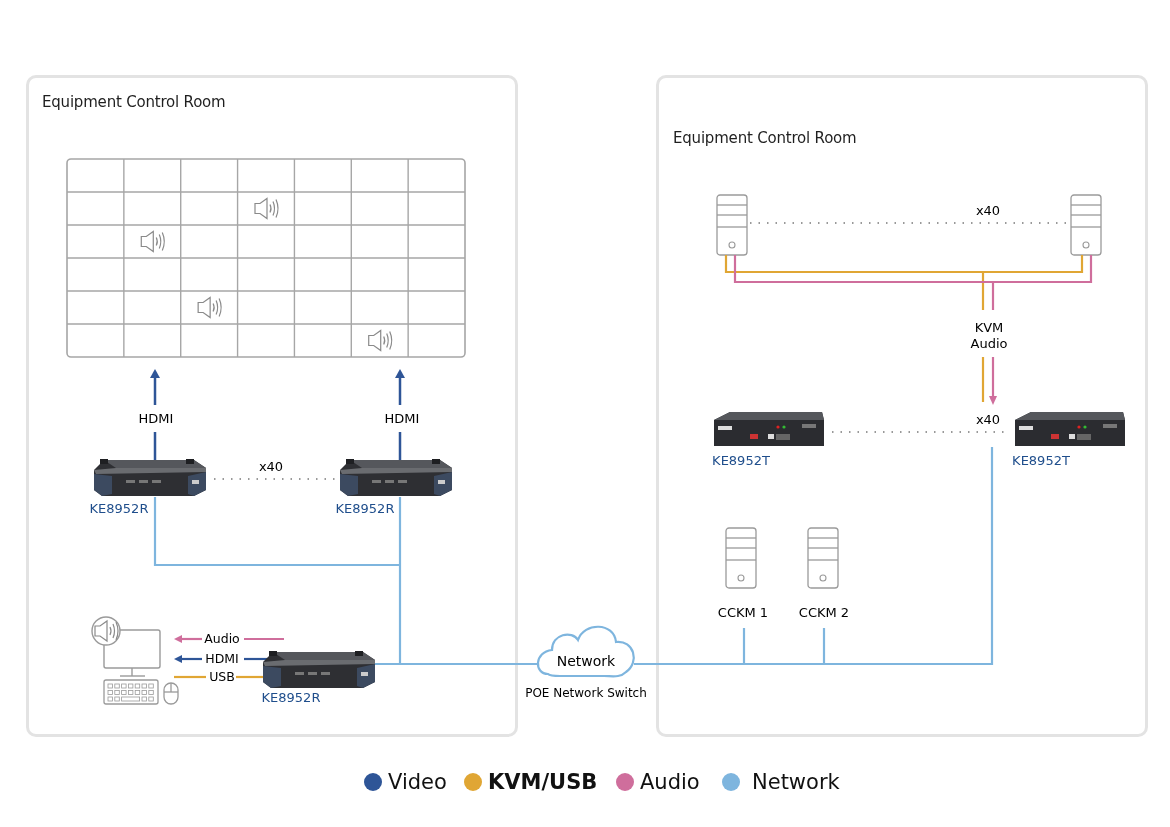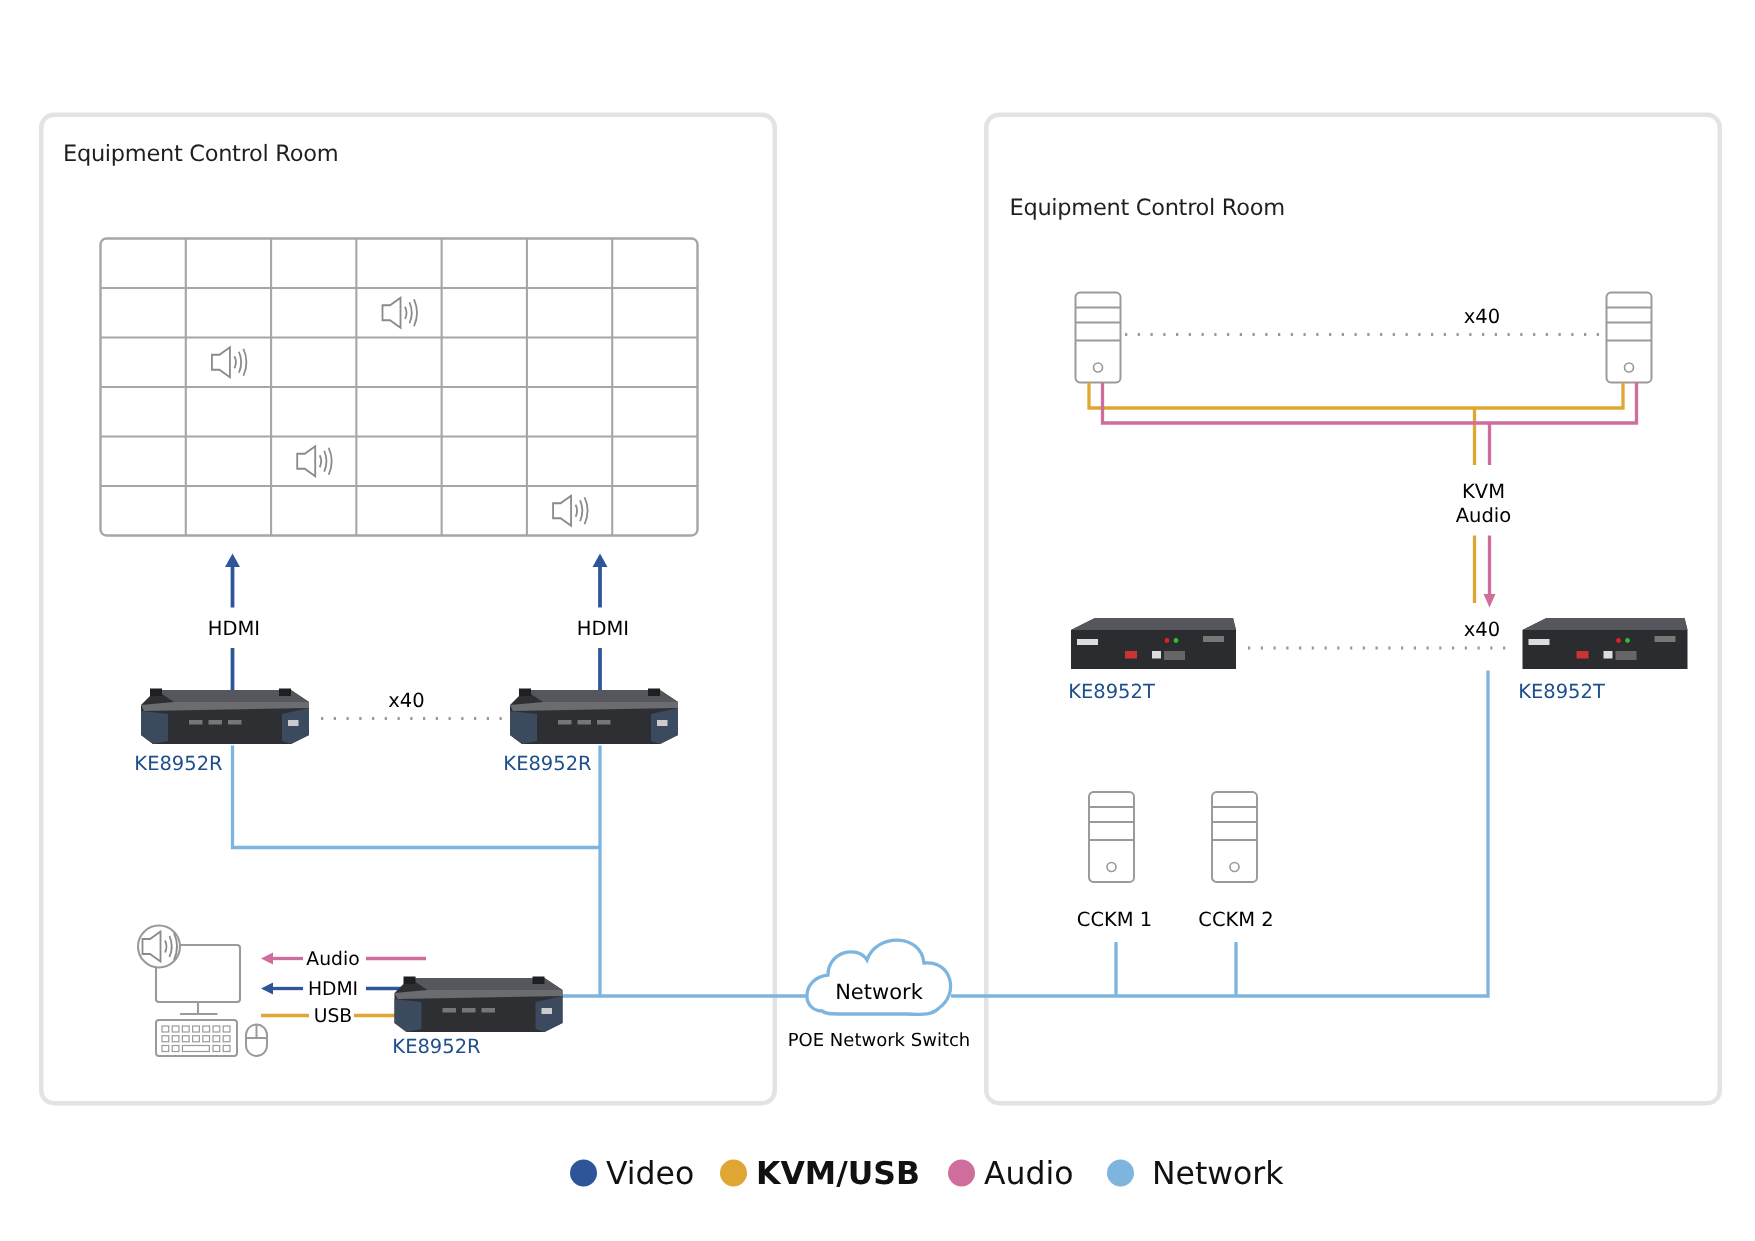--- a/index.html
+++ b/index.html
@@ -1,21 +1,21 @@
 <!DOCTYPE html>
 <html><head>
 <meta charset="utf-8">
 <style>
   html, body { margin: 0; padding: 0; background: #ffffff; }
   body { width: 1170px; height: 827px; position: relative; overflow: hidden; font-family: "DejaVu Sans", "Liberation Sans", sans-serif; color: #1a1a1a; }
   .room { position: absolute; border: 3px solid #e3e3e3; border-radius: 10px; box-sizing: border-box; background: #fff; }
   .room-title { position: absolute; font-size: 15px; color: #1f1f1f; letter-spacing: -0.2px; }
   svg.diagram { position: absolute; left: 0; top: 0; }
   .lbl { font-family: "DejaVu Sans", "Liberation Sans", sans-serif; }
-  .legend { position: absolute; left: 16px; width: 1072px; top: 770px; height: 32px; }
+  .legend { position: absolute; left: 0; width: 1072px; top: 770px; height: 32px; }
   .legend-item { position: absolute; display: flex; align-items: center; font-size: 21px; color: #111; }
   .legend-dot { width: 18px; height: 18px; border-radius: 50%; margin-right: 6px; display: inline-block; }
 </style>
 </head>
 <body>
 
 <div class="room" style="left:26px;top:75px;width:492px;height:662px;"></div>
 <div class="room" style="left:656px;top:75px;width:492px;height:662px;"></div>
 <div class="room-title" style="left:42px;top:93px;">Equipment Control Room</div>
 <div class="room-title" style="left:673px;top:93px;margin-top:36px;">Equipment Control Room</div>

